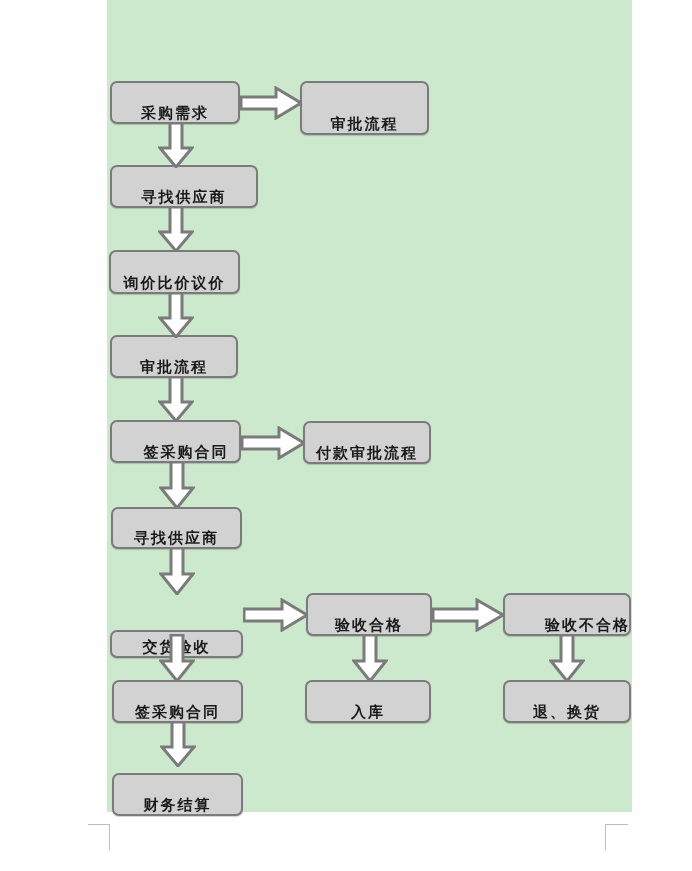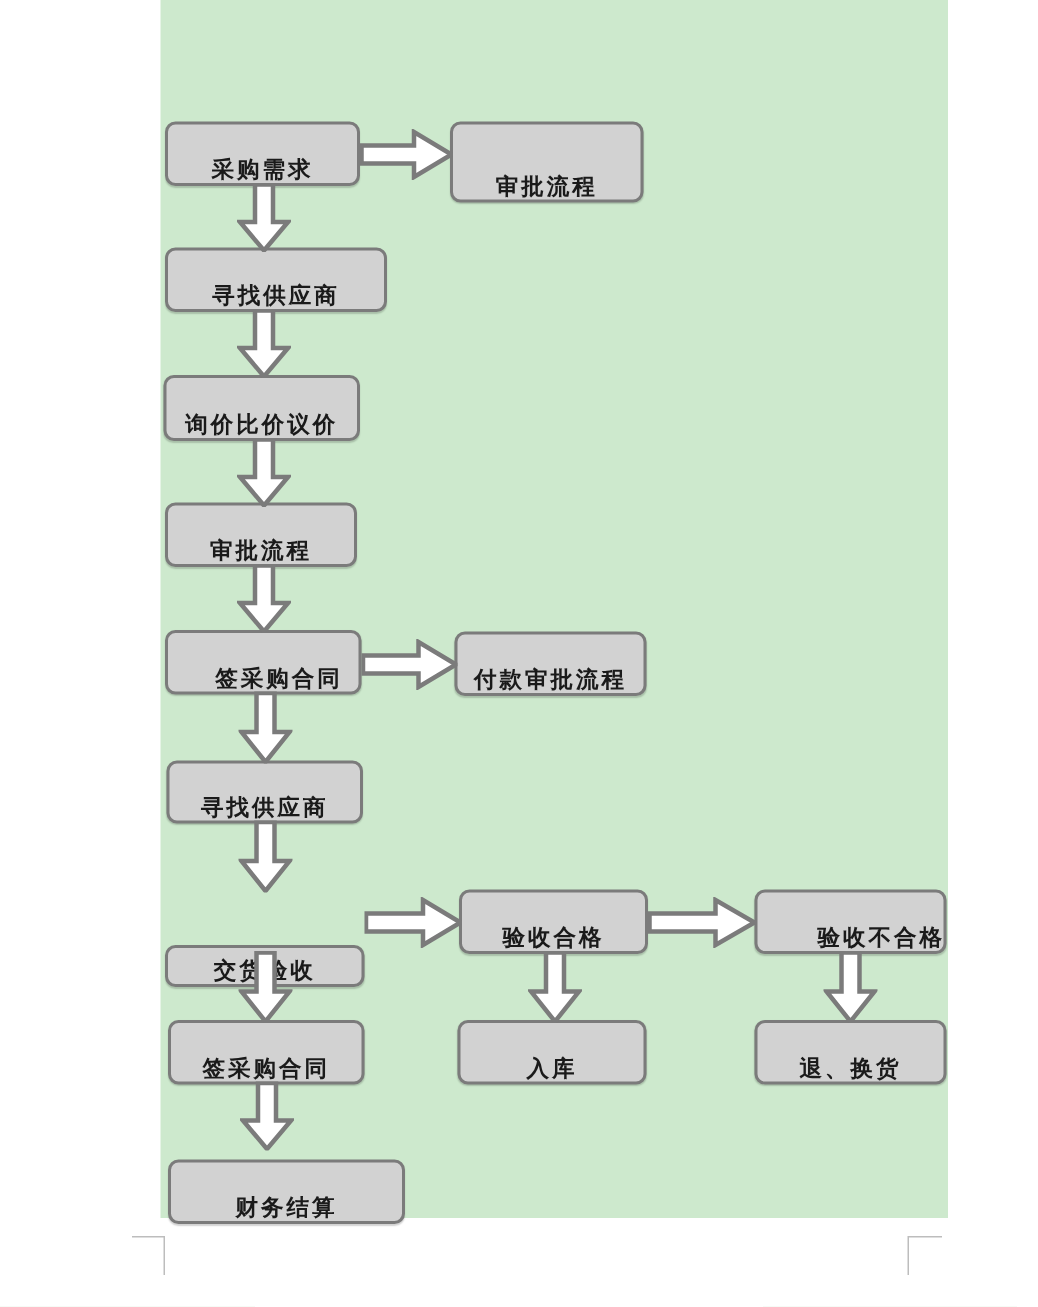--- a/index.html
+++ b/index.html
@@ -130,21 +130,21 @@
   </div>
 
   <div class="node" style="left:305px; top:680px; width:126px; height:43px;">
     <span class="node-label">入库</span>
   </div>
 
   <div class="node" style="left:503px; top:680px; width:128px; height:43px;">
     <span class="node-label">退、换货</span>
   </div>
 
-  <div class="node" style="left:112px; top:773px; width:158px; height:43px;">
+  <div class="node" style="left:112px; top:773px; width:131px; height:43px;">
     <span class="node-label">财务结算</span>
   </div>
 
   <div class="arrow" style="left:240px; top:86px; width:62px; height:34px;">
     <svg viewBox="0 0 62 34" preserveAspectRatio="none">
       <polygon points="1,11 36,11 36,2 61,17 36,32 36,23 1,23"></polygon>
     </svg>
   </div>
 
   <div class="arrow" style="left:158px; top:122px; width:36px; height:46px;">

